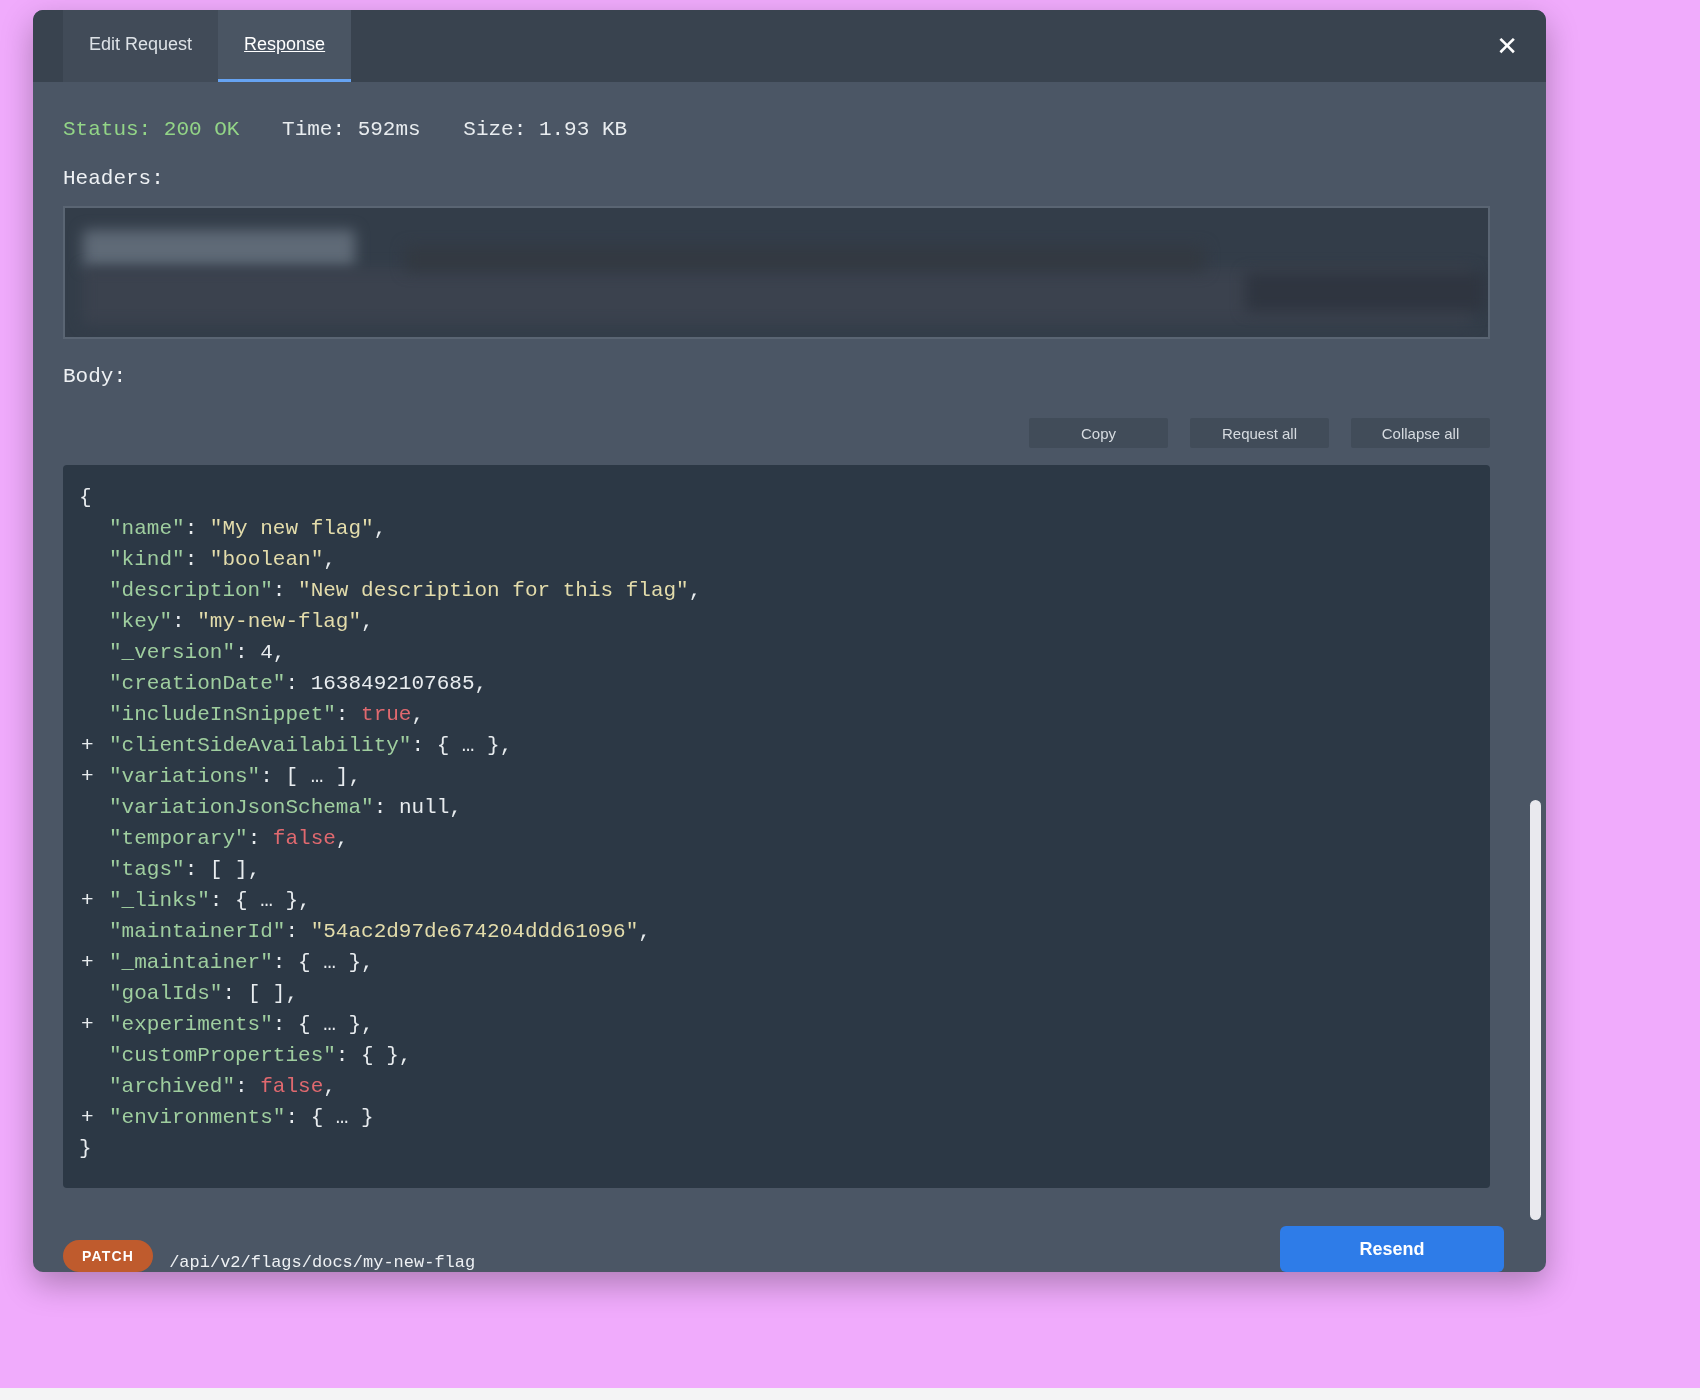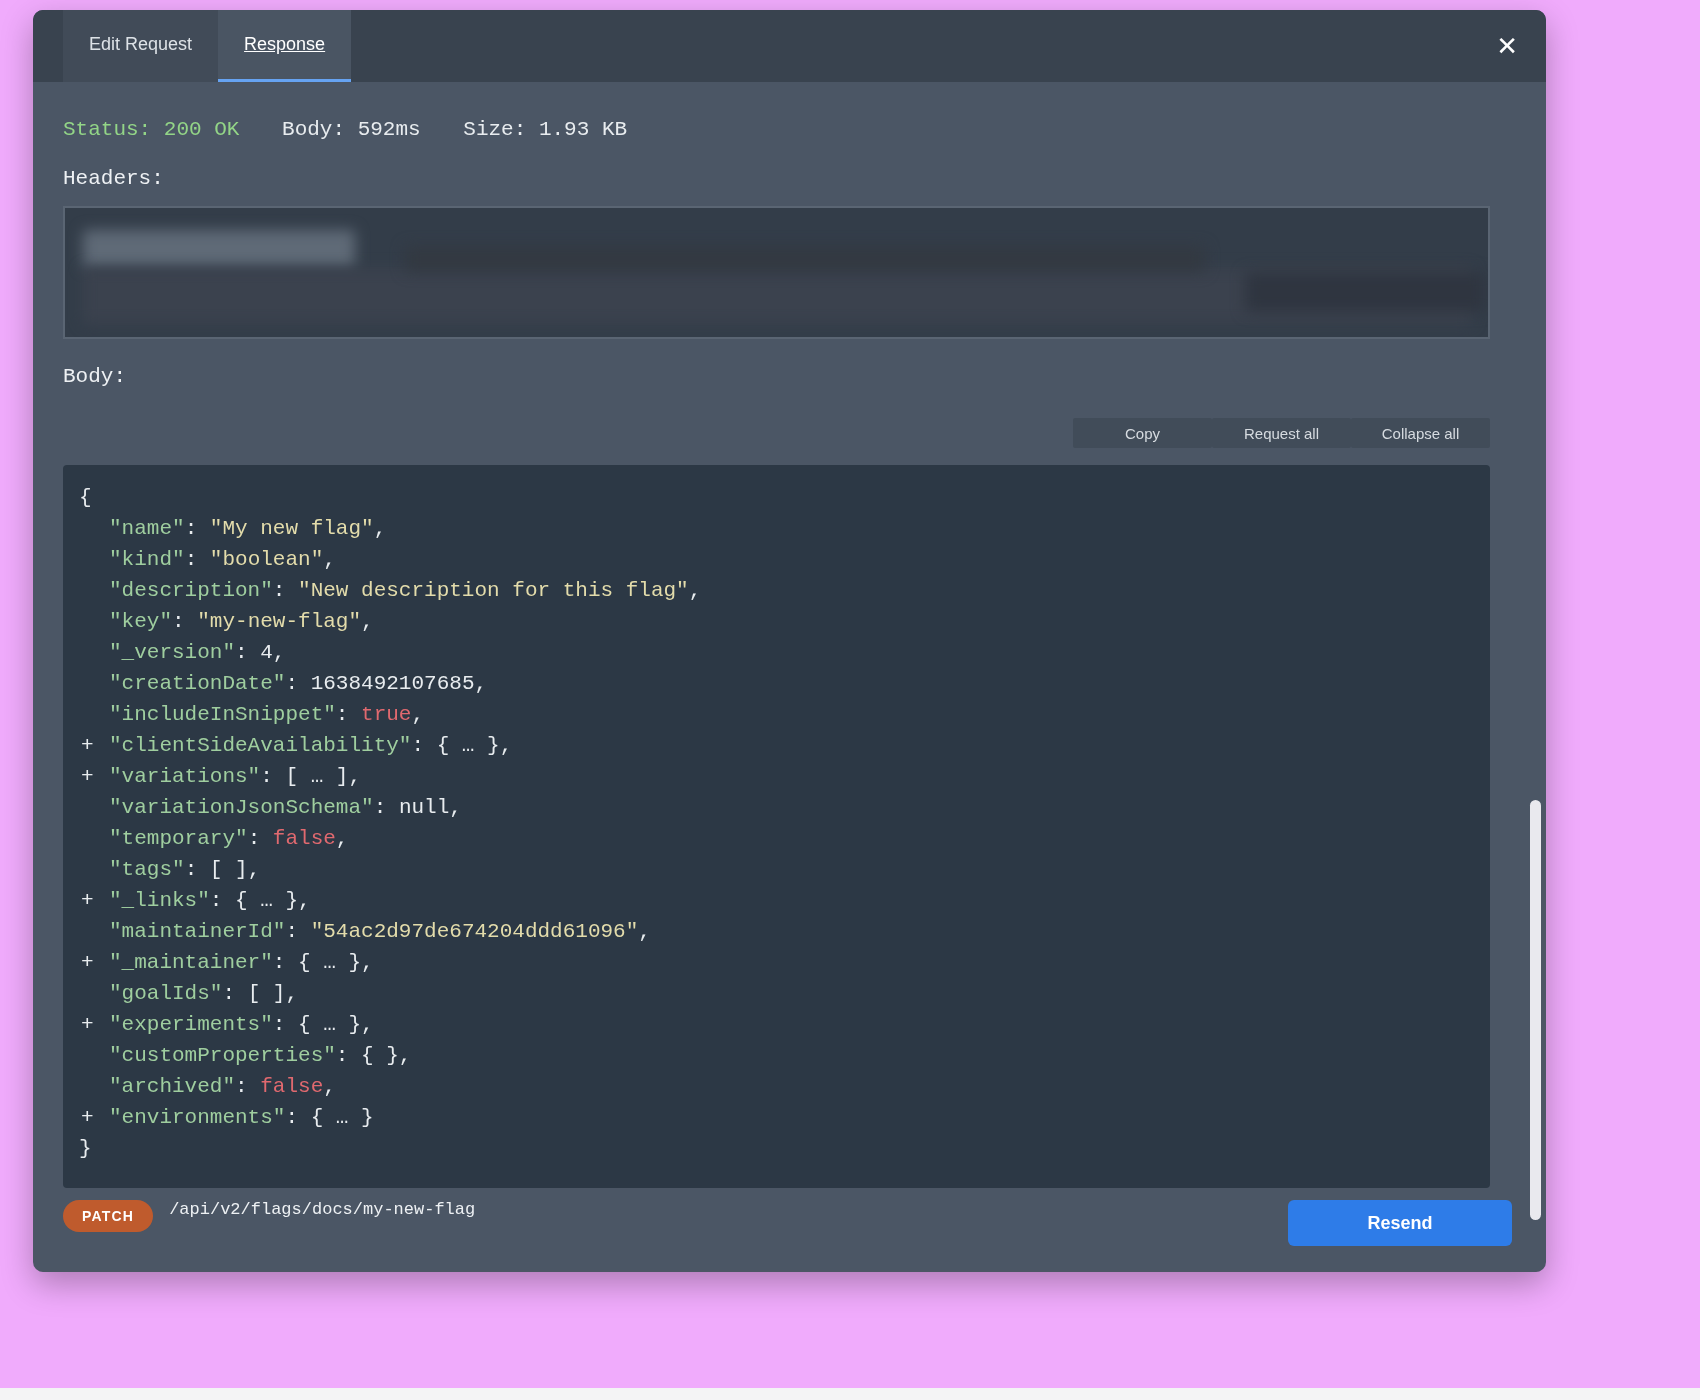--- a/index.html
+++ b/index.html
@@ -36,21 +36,21 @@
   .headers-box {
     margin-top:16px; height:133px; border:2px solid #5a6573; background:#333d49;
     position:relative; overflow:hidden;
   }
   .blur-blob { position:absolute; filter:blur(7px); border-radius:4px; }
   .blob-a { left:18px; top:22px; width:272px; height:38px; background:#5f6a77; }
   .blob-b { left:18px; top:60px; right:16px; height:56px; background:#3b424e; }
   .blob-c { left:340px; top:38px; width:800px; height:26px; background:#333942; }
   .blob-d { left:1180px; top:64px; width:240px; height:40px; background:#2f3540; }
 
-  .btn-row { margin-top:30px; display:flex; justify-content:flex-end; }
+  .btn-row { margin-top:30px; display:flex; justify-content:flex-end; gap:22px; }
   .gray-btn {
     width:139px; height:30px; background:#414c59; border:none; border-radius:2px;
     color:#d6dbe0; font-family:"Liberation Sans", sans-serif; font-size:15px; cursor:pointer;
   }
 
   
   .json-panel {
     margin-top:17px; height:723px; background:#2c3845; border-radius:4px;
     padding:17px 16px; font-family:"Liberation Mono", monospace; font-size:21px; line-height:31px;
     color:#e8ecef; overflow:hidden;
@@ -66,22 +66,22 @@
   .tok-u { color:#e8ecef; }
 
   
   .scrollbar {
     position:absolute; right:5px; top:790px; width:11px; height:420px;
     background:#e9e9ee; border-radius:6px;
   }
 
   
   .bottombar {
-    position:absolute; left:0; right:4px; bottom:0; height:72px;
-    display:flex; align-items:flex-start; padding:0 30px;
+    position:absolute; left:0; right:12px; bottom:0; height:72px;
+    display:flex; align-items:flex-end; padding:0 30px;
   }
   .method-badge {
     background:var(--method-color); color:#ffffff; font-weight:700; font-size:14px;
     letter-spacing:1.2px; padding:8px 19px; border-radius:17px;
   }
   .req-path { margin-left:16px; font-family:"Liberation Mono", monospace; font-size:17px; color:#eef1f4; }
   .resend-btn {
     margin-left:auto; width:224px; height:46px; background:var(--accent-blue); border:none;
     border-radius:6px; color:#ffffff; font-family:"Liberation Sans", sans-serif;
     font-size:18px; font-weight:700; cursor:pointer;
@@ -98,21 +98,21 @@
     <div class="tabbar">
       <div class="tab">Edit Request</div>
       <div class="tab active">Response</div>
       <div class="close-btn">✕</div>
     </div>
 
     <div class="content">
 
       <div class="status-line">
         <span class="ok">Status: 200 OK</span>
-        <span>Body: 592ms</span>
+        <span>Time: 592ms</span>
         <span>Size: 1.93 KB</span>
       </div>
 
       <div class="section-label">Headers:</div>
 
       <div class="headers-box">
         <div class="blur-blob blob-a"></div>
         <div class="blur-blob blob-b"></div>
         <div class="blur-blob blob-c"></div>
         <div class="blur-blob blob-d"></div>

